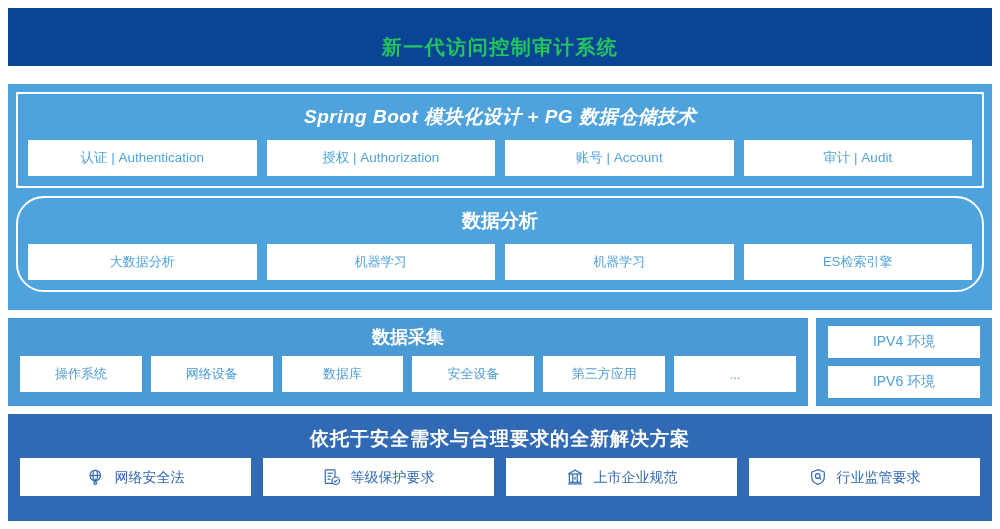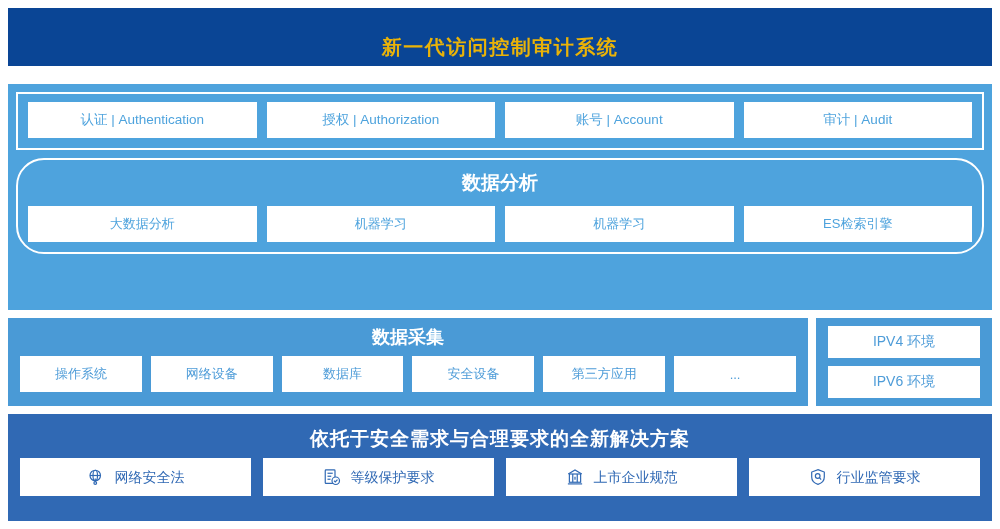--- a/index.html
+++ b/index.html
@@ -28,21 +28,21 @@
     left: 8px;
     top: 8px;
     width: 984px;
     height: 58px;
     background: #0a4595;
     display: flex;
     align-items: center;
     justify-content: center;
   }
   .header-title {
-    color: #eab308;
+    color: #22c55e;
     font-size: 20px;
     font-weight: bold;
     letter-spacing: 1.5px;
     margin-top: 20px;
   }
 
   
   .arch-block {
     position: absolute;
     left: 8px;
@@ -187,20 +187,21 @@
 
 <div class="page">
 
   <div class="header">
     <div class="header-title">新一代访问控制审计系统</div>
   </div>
 
   <div class="arch-block">
 
     <div class="panel">
+      <div class="panel-title italic">Spring Boot 模块化设计 + PG 数据仓储技术</div>
       <div class="chip-row">
         <div class="chip">认证 | Authentication</div>
         <div class="chip">授权 | Authorization</div>
         <div class="chip">账号 | Account</div>
         <div class="chip">审计 | Audit</div>
       </div>
     </div>
 
     <div class="panel">
       <div class="panel-title">数据分析</div>

